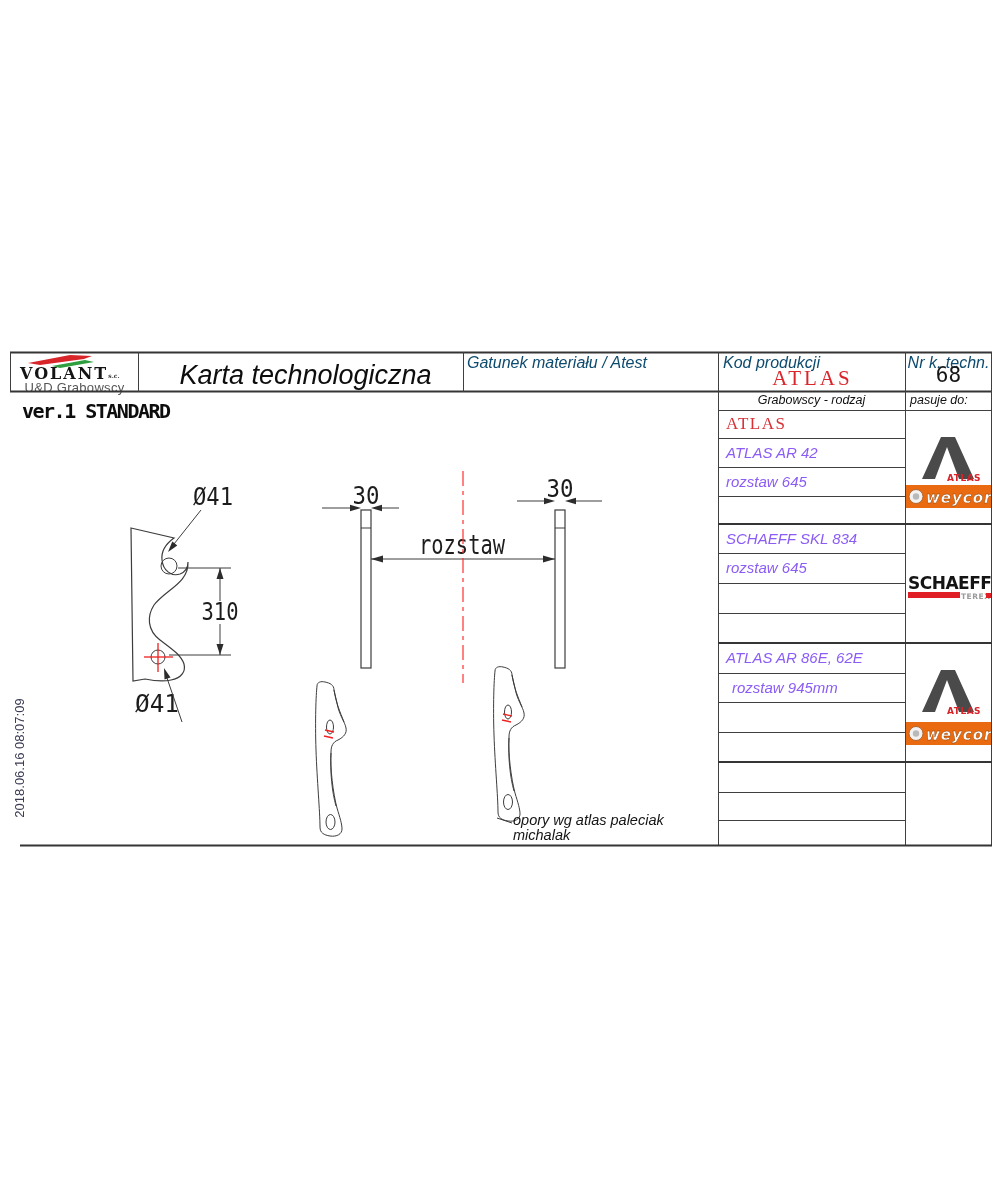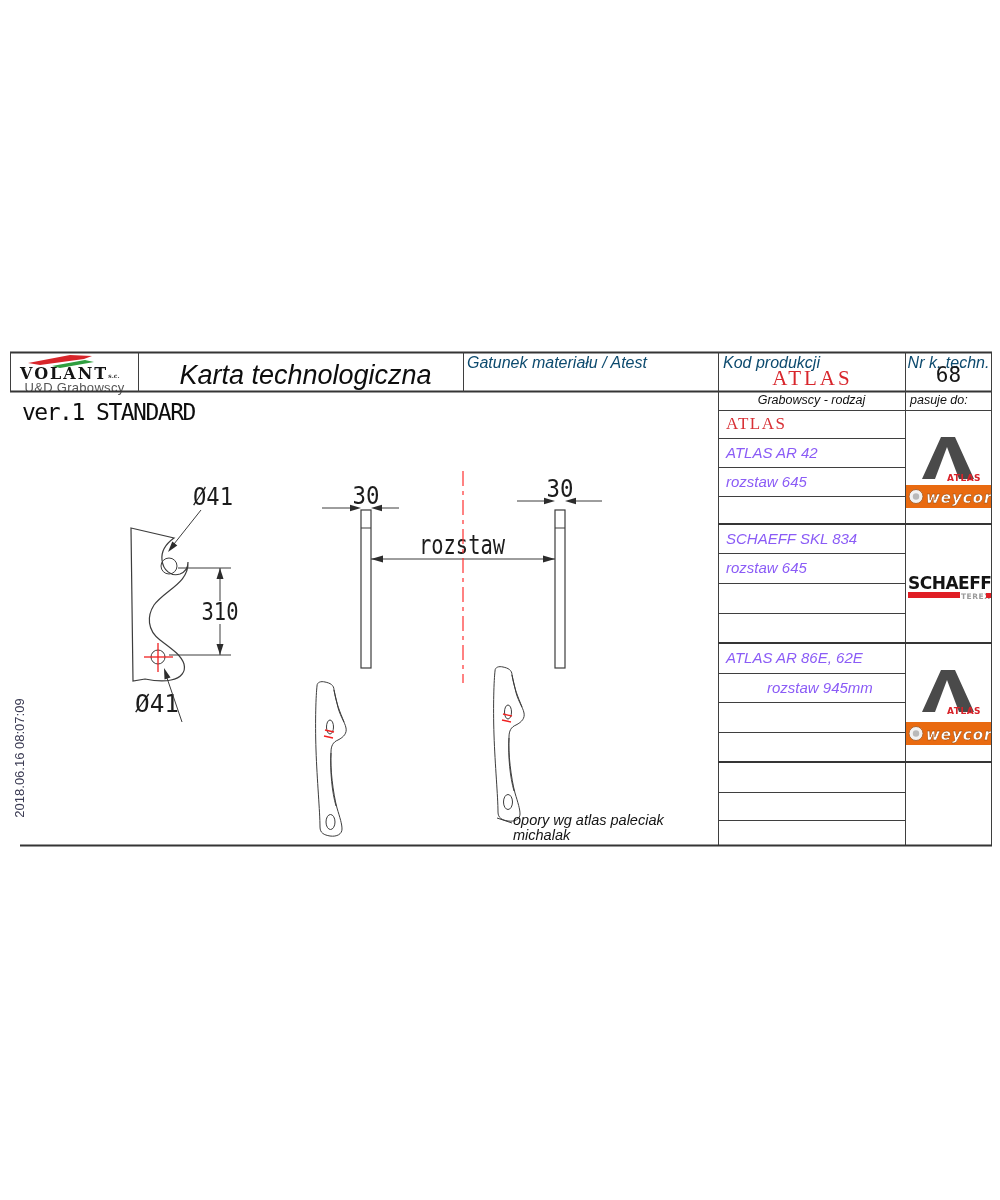--- a/index.html
+++ b/index.html
@@ -3,21 +3,21 @@
 <meta charset="utf-8">
 <style>
   html,body{margin:0;padding:0;background:#fff;}
   #page{position:relative;width:1000px;height:1200px;background:#ffffff;
         font-family:"Liberation Sans",sans-serif;color:#111;overflow:hidden;}
   .abs{position:absolute;}
   .lbl{font-style:italic;font-size:16px;color:#0c4a6e;white-space:nowrap;}
   .lbl-md{font-style:italic;font-size:12.5px;color:#101010;white-space:nowrap;}
   .title{font-style:italic;font-size:27px;color:#0d0d0d;text-align:center;white-space:nowrap;}
   .mono{font-family:"DejaVu Sans Mono",monospace;}
-  .ver{font-size:23px;letter-spacing:-1.5px;color:#0d0d0d;white-space:nowrap;}
+  .ver{font-size:20px;letter-spacing:-1.5px;color:#0d0d0d;white-space:nowrap;font-weight:bold;}
   .code-red{font-family:"Liberation Serif",serif;font-size:21px;letter-spacing:3px;
             color:#d8262c;text-align:center;white-space:nowrap;}
   .cardno{font-size:21px;text-align:center;color:#161616;}
   .row-text{font-style:italic;font-size:15px;color:#8b5cf6;padding-left:8px;white-space:nowrap;overflow:hidden;}
   .row-red{font-family:"Liberation Serif",serif;font-style:normal;font-size:17px;
            letter-spacing:1.5px;color:#d83136;}
   .brandline{font-family:"DejaVu Serif",serif;font-weight:bold;font-size:16px;
              letter-spacing:2px;color:#141414;white-space:nowrap;}
   .brand-sc{font-size:6px;letter-spacing:0;color:#333;vertical-align:1px;}
   .brand-sub{font-size:13px;color:#555;text-align:center;letter-spacing:0.3px;}
@@ -63,21 +63,21 @@
 
   <div class="abs row-text row-red" style="left:718px;top:410px;width:186px;height:28px;line-height:28px;">ATLAS</div>
   <div class="abs row-text" style="left:718px;top:438px;width:186px;height:29px;line-height:29px;">ATLAS AR 42</div>
   <div class="abs row-text" style="left:718px;top:467px;width:186px;height:29px;line-height:29px;">rozstaw 645</div>
   <div class="abs row-text" style="left:718px;top:496px;width:186px;height:28px;line-height:28px;"></div>
   <div class="abs row-text" style="left:718px;top:524px;width:186px;height:29px;line-height:29px;">SCHAEFF SKL 834</div>
   <div class="abs row-text" style="left:718px;top:553px;width:186px;height:30px;line-height:30px;">rozstaw 645</div>
   <div class="abs row-text" style="left:718px;top:583px;width:186px;height:30px;line-height:30px;"></div>
   <div class="abs row-text" style="left:718px;top:613px;width:186px;height:30px;line-height:30px;"></div>
   <div class="abs row-text" style="left:718px;top:643px;width:186px;height:30px;line-height:30px;">ATLAS AR 86E, 62E</div>
-  <div class="abs row-text" style="left:759px;top:673px;width:186px;height:29px;line-height:29px;">rozstaw 945mm</div>
+  <div class="abs row-text" style="left:724px;top:673px;width:186px;height:29px;line-height:29px;">rozstaw 945mm</div>
   <div class="abs row-text" style="left:718px;top:702px;width:186px;height:30px;line-height:30px;"></div>
   <div class="abs row-text" style="left:718px;top:732px;width:186px;height:30px;line-height:30px;"></div>
   <div class="abs row-text" style="left:718px;top:762px;width:186px;height:30px;line-height:30px;"></div>
   <div class="abs row-text" style="left:718px;top:792px;width:186px;height:28px;line-height:28px;"></div>
   <div class="abs row-text" style="left:718px;top:820px;width:186px;height:26px;line-height:26px;"></div>
 
   <svg class="abs" style="left:920px;top:435px;" width="62" height="50" viewBox="0 0 62 50" overflow="visible">
     <path d="M2,44 L21,2 L35,2 L54,44 L39,44 L27,12 L15,44 Z" fill="#4a4a4a"></path>
     <text x="27" y="46" font-family="DejaVu Sans" font-weight="bold" font-size="9" letter-spacing="0.5" fill="#d8232a">ATLAS</text>
   </svg>

